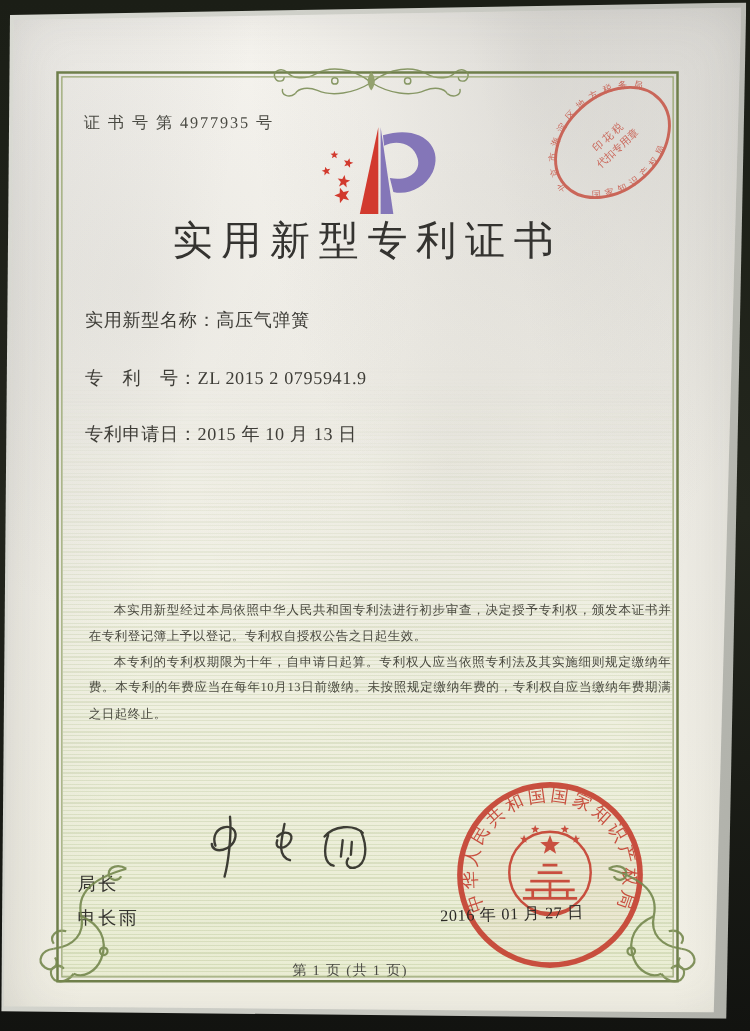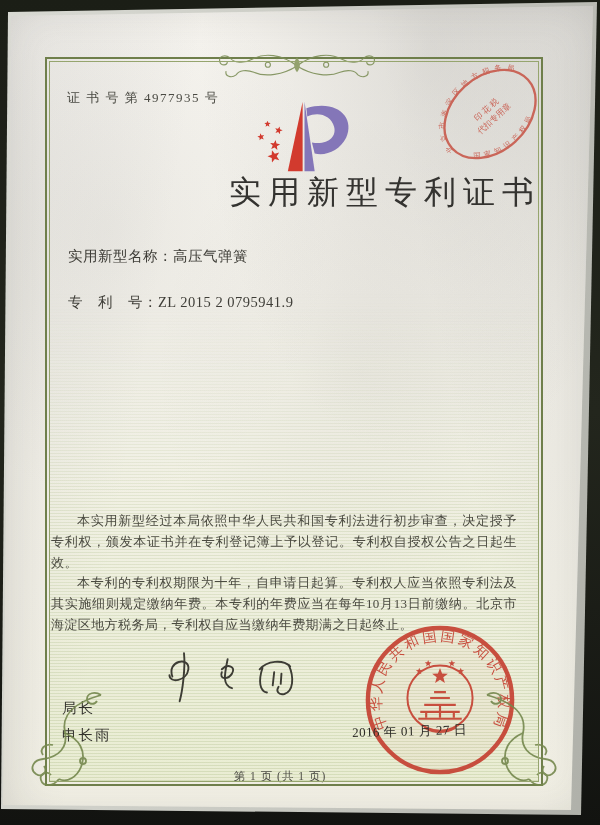--- a/index.html
+++ b/index.html
@@ -21,27 +21,27 @@
     border:2px solid #6f7f4b;}
   .cert-frame::after{content:"";position:absolute;inset:2px;border:1px solid #96a56e;pointer-events:none;}
   .texture{position:absolute;inset:3px;
     background:
       repeating-linear-gradient(0deg, rgba(132,156,84,.20) 0 1px, transparent 1px 3px),
       linear-gradient(180deg, rgba(255,255,255,0) 0%, rgba(235,240,210,.25) 55%, rgba(226,234,196,.55) 100%);
     -webkit-mask-image:linear-gradient(180deg, transparent 0%, transparent 32%, rgba(0,0,0,.75) 62%, #000 100%);
     mask-image:linear-gradient(180deg, transparent 0%, transparent 32%, rgba(0,0,0,.75) 62%, #000 100%);}
   .cert-no{position:absolute;left:20px;top:30px;font-size:13px;letter-spacing:1.5px;color:#4a4a43;}
   .logo{position:absolute;left:195px;top:40px;width:125px;height:74px;}
-  .title{position:absolute;left:0;top:112px;width:100%;text-align:right;
+  .title{position:absolute;left:0;top:112px;width:100%;text-align:center;
     font-size:32px;letter-spacing:7px;color:#343330;}
   .fields{position:absolute;left:21px;top:188px;width:440px;display:flex;flex-direction:column;gap:26.5px;
     font-size:14.5px;color:#3e3d37;letter-spacing:.5px;}
   .frow{white-space:nowrap;}
-  .body-text{position:absolute;left:4px;top:420px;width:466px;font-size:13px;line-height:20.8px;
-    color:#4a4a40;text-align:justify;letter-spacing:.4px;margin-top:32px;}
+  .body-text{position:absolute;left:24px;top:420px;width:466px;font-size:10px;line-height:20.8px;
+    color:#4a4a40;text-align:justify;letter-spacing:.4px;}
   .body-text p{margin:0;text-indent:2em;}
   .signer{position:absolute;left:15px;top:600px;font-family:"Liberation Sans","DejaVu Sans",sans-serif;
     font-size:14.5px;line-height:27px;color:#34332e;letter-spacing:2px;margin-top:36px;}
   .sig{position:absolute;left:105px;top:580px;width:160px;height:78px;}
   .seal-main{position:absolute;left:314px;top:562px;width:158px;height:158px;opacity:.88;}
   .stamp-date{position:absolute;left:305px;top:663px;width:150px;font-size:13px;color:#2c2b27;
     letter-spacing:.5px;transform:rotate(-1.5deg);z-index:6;}
   .footer{position:absolute;left:0;top:710px;width:100%;text-align:center;font-size:11.5px;
     color:#4c4c45;letter-spacing:1px;transform:translateX(-14px);}
   .seal-tax{position:absolute;left:384px;top:-4px;width:118px;height:118px;transform:rotate(-42deg);opacity:.8;}
@@ -91,25 +91,26 @@
           <use href="#star5" transform="translate(33,50) scale(0.72) rotate(8)"></use>
           <use href="#star5" transform="translate(32,62) scale(0.88) rotate(-18)"></use>
         </g>
       </svg>
 
       <div class="title">实用新型专利证书</div>
 
       <div class="fields">
         <div class="frow"><span>实用新型名称：</span><span>高压气弹簧</span></div>
         <div class="frow"><span>专　利　号：</span><span>ZL 2015 2 0795941.9</span></div>
+        <div class="frow"><span>专利申请日：</span><span>2015 年 10 月 13 日</span></div>
       </div>
 
       <div class="body-text">
         <p>本实用新型经过本局依照中华人民共和国专利法进行初步审查，决定授予专利权，颁发本证书并在专利登记簿上予以登记。专利权自授权公告之日起生效。</p>
-        <p>本专利的专利权期限为十年，自申请日起算。专利权人应当依照专利法及其实施细则规定缴纳年费。本专利的年费应当在每年10月13日前缴纳。北京市海淀区地方税务局，专利权自应当缴纳年费期满之日起终止。</p>
+        <p>本专利的专利权期限为十年，自申请日起算。专利权人应当依照专利法及其实施细则规定缴纳年费。本专利的年费应当在每年10月13日前缴纳。未按照规定缴纳年费的，专利权自应当缴纳年费期满之日起终止。</p>
       </div>
 
       <div class="signer">
         <div>局长</div>
         <div>申长雨</div>
       </div>
 
       <svg class="sig" viewBox="0 0 220 80">
         <g stroke="#26251f" stroke-width="2.6" fill="none" stroke-linecap="round" opacity=".88">
           <path d="M28,38 C20,16 52,10 50,28 C48,44 24,48 24,36"></path>

